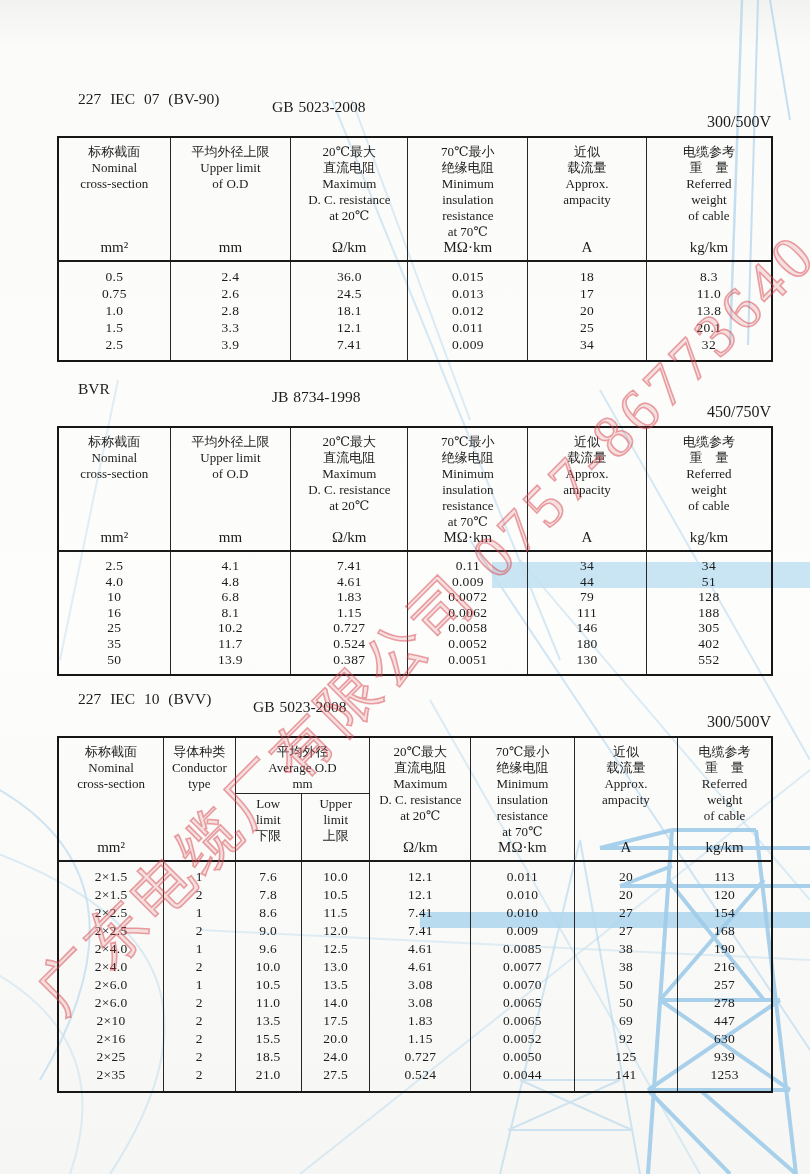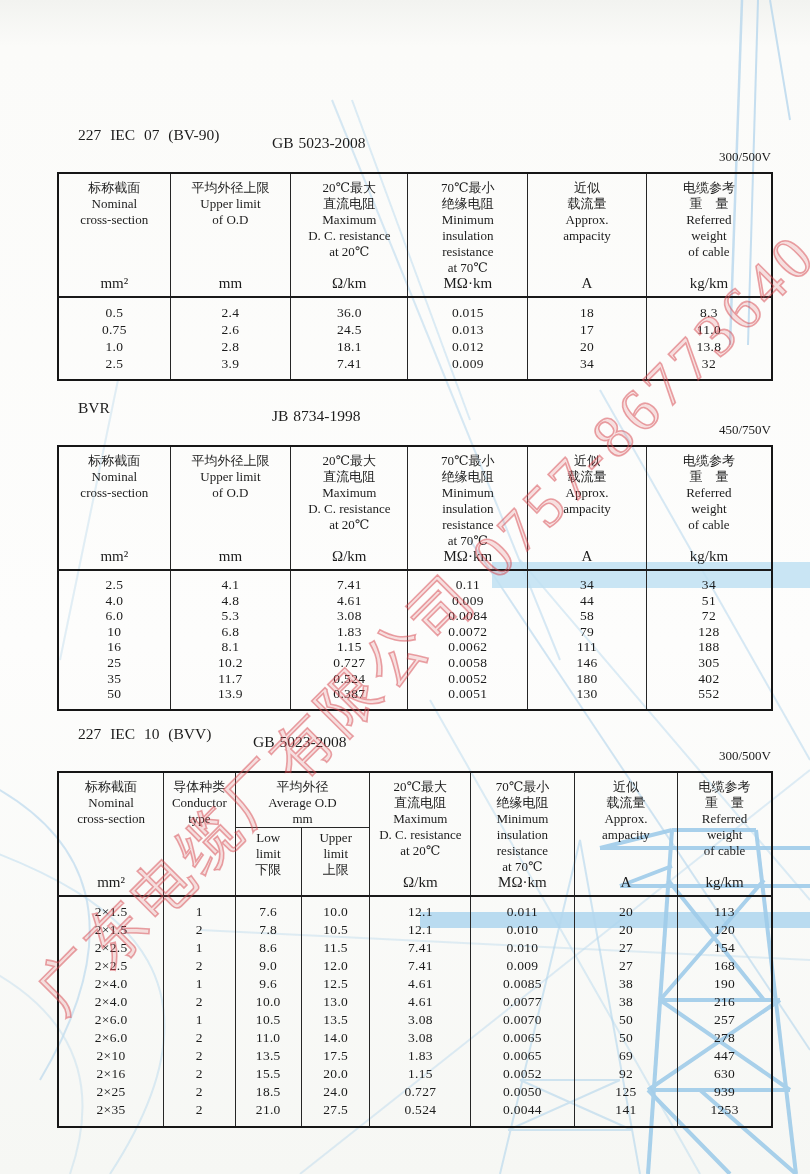--- a/index.html
+++ b/index.html
@@ -11,26 +11,26 @@
   }
   #art{position:absolute;left:0;top:0;z-index:0;pointer-events:none;}
   #watermark{
     position:absolute;left:48px;top:962px;z-index:3;pointer-events:none;
     transform:rotate(-45deg);transform-origin:0 50%;
     font-size:60px;letter-spacing:6px;white-space:nowrap;
     color:rgba(224,92,100,0.18);
     -webkit-text-stroke:1.6px rgba(213,66,76,0.48);
     font-family:"Liberation Serif","DejaVu Serif",serif;
   }
-  #content{position:relative;z-index:2;padding:90px 0 0 57px;width:716px;margin-top:36px;}
+  #content{position:relative;z-index:2;padding:90px 0 0 57px;width:716px;}
   .sec-head{position:relative;height:21px;font-size:15.5px;word-spacing:5px;}
   .sec-head .ttl{position:absolute;left:21px;top:0;}
   .sec-head .std{position:absolute;left:215px;top:8px;word-spacing:1px;}
   .sec3 .std{left:196px;}
-  .volt-row{height:23px;text-align:right;font-size:13px;padding-right:2px;margin-top:2px;}
+  .volt-row{height:23px;text-align:right;font-size:16px;padding-right:2px;margin-top:2px;}
   table.spec{
     border-collapse:collapse;table-layout:fixed;width:716px;
     border:2px solid #161616;background:transparent;
   }
   .spec th{
     border:1px solid #262626;border-bottom:2px solid #1a1a1a;
     font-weight:normal;vertical-align:top;padding:0;
   }
   .spec td{
     border-left:1px solid #262626;border-right:1px solid #262626;
@@ -207,20 +207,28 @@
         </tr>
         <tr>
           <td>1.0</td>
           <td>2.8</td>
           <td>18.1</td>
           <td>0.012</td>
           <td>20</td>
           <td>13.8</td>
         </tr>
         <tr>
+          <td>1.5</td>
+          <td>3.3</td>
+          <td>12.1</td>
+          <td>0.011</td>
+          <td>25</td>
+          <td>20.1</td>
+        </tr>
+        <tr>
           <td>2.5</td>
           <td>3.9</td>
           <td>7.41</td>
           <td>0.009</td>
           <td>34</td>
           <td>32</td>
         </tr>
       </tbody>
   </table>
 
@@ -310,28 +318,20 @@
           <td>34</td>
           <td>34</td>
         </tr>
         <tr>
           <td>4.0</td>
           <td>4.8</td>
           <td>4.61</td>
           <td>0.009</td>
           <td>44</td>
           <td>51</td>
-        </tr>
-        <tr>
-          <td>6.0</td>
-          <td>5.3</td>
-          <td>3.08</td>
-          <td>0.0084</td>
-          <td>58</td>
-          <td>72</td>
         </tr>
         <tr>
           <td>10</td>
           <td>6.8</td>
           <td>1.83</td>
           <td>0.0072</td>
           <td>79</td>
           <td>128</td>
         </tr>
         <tr>

